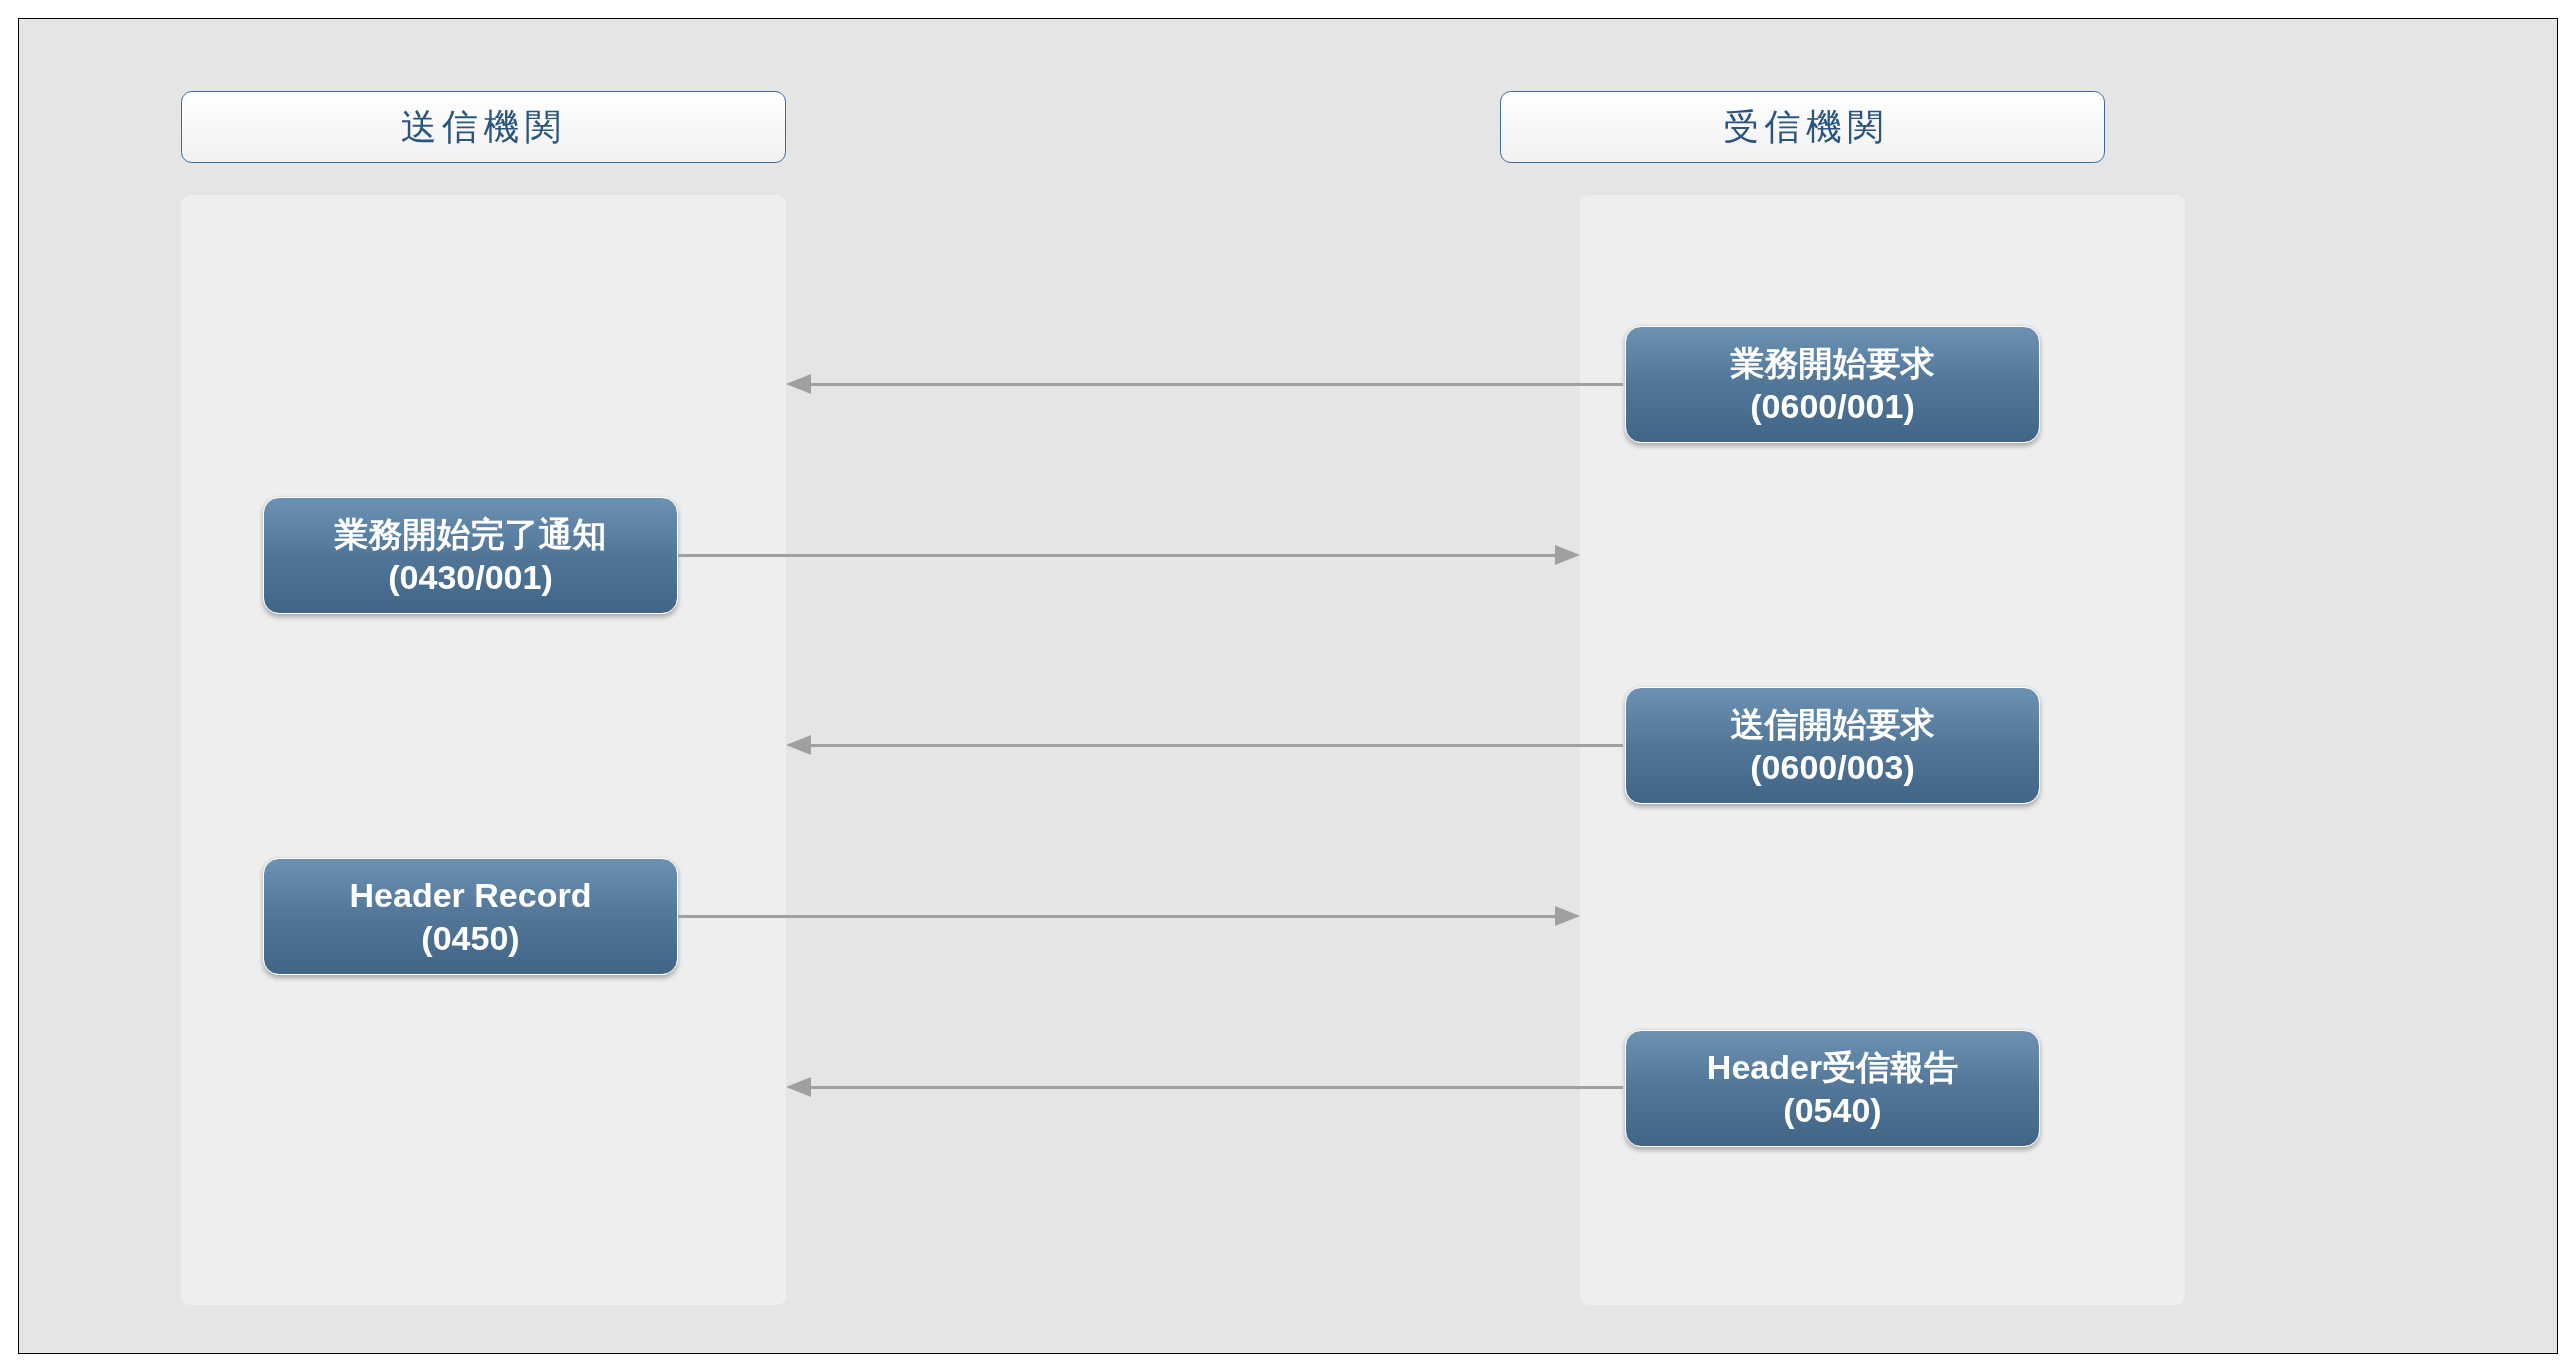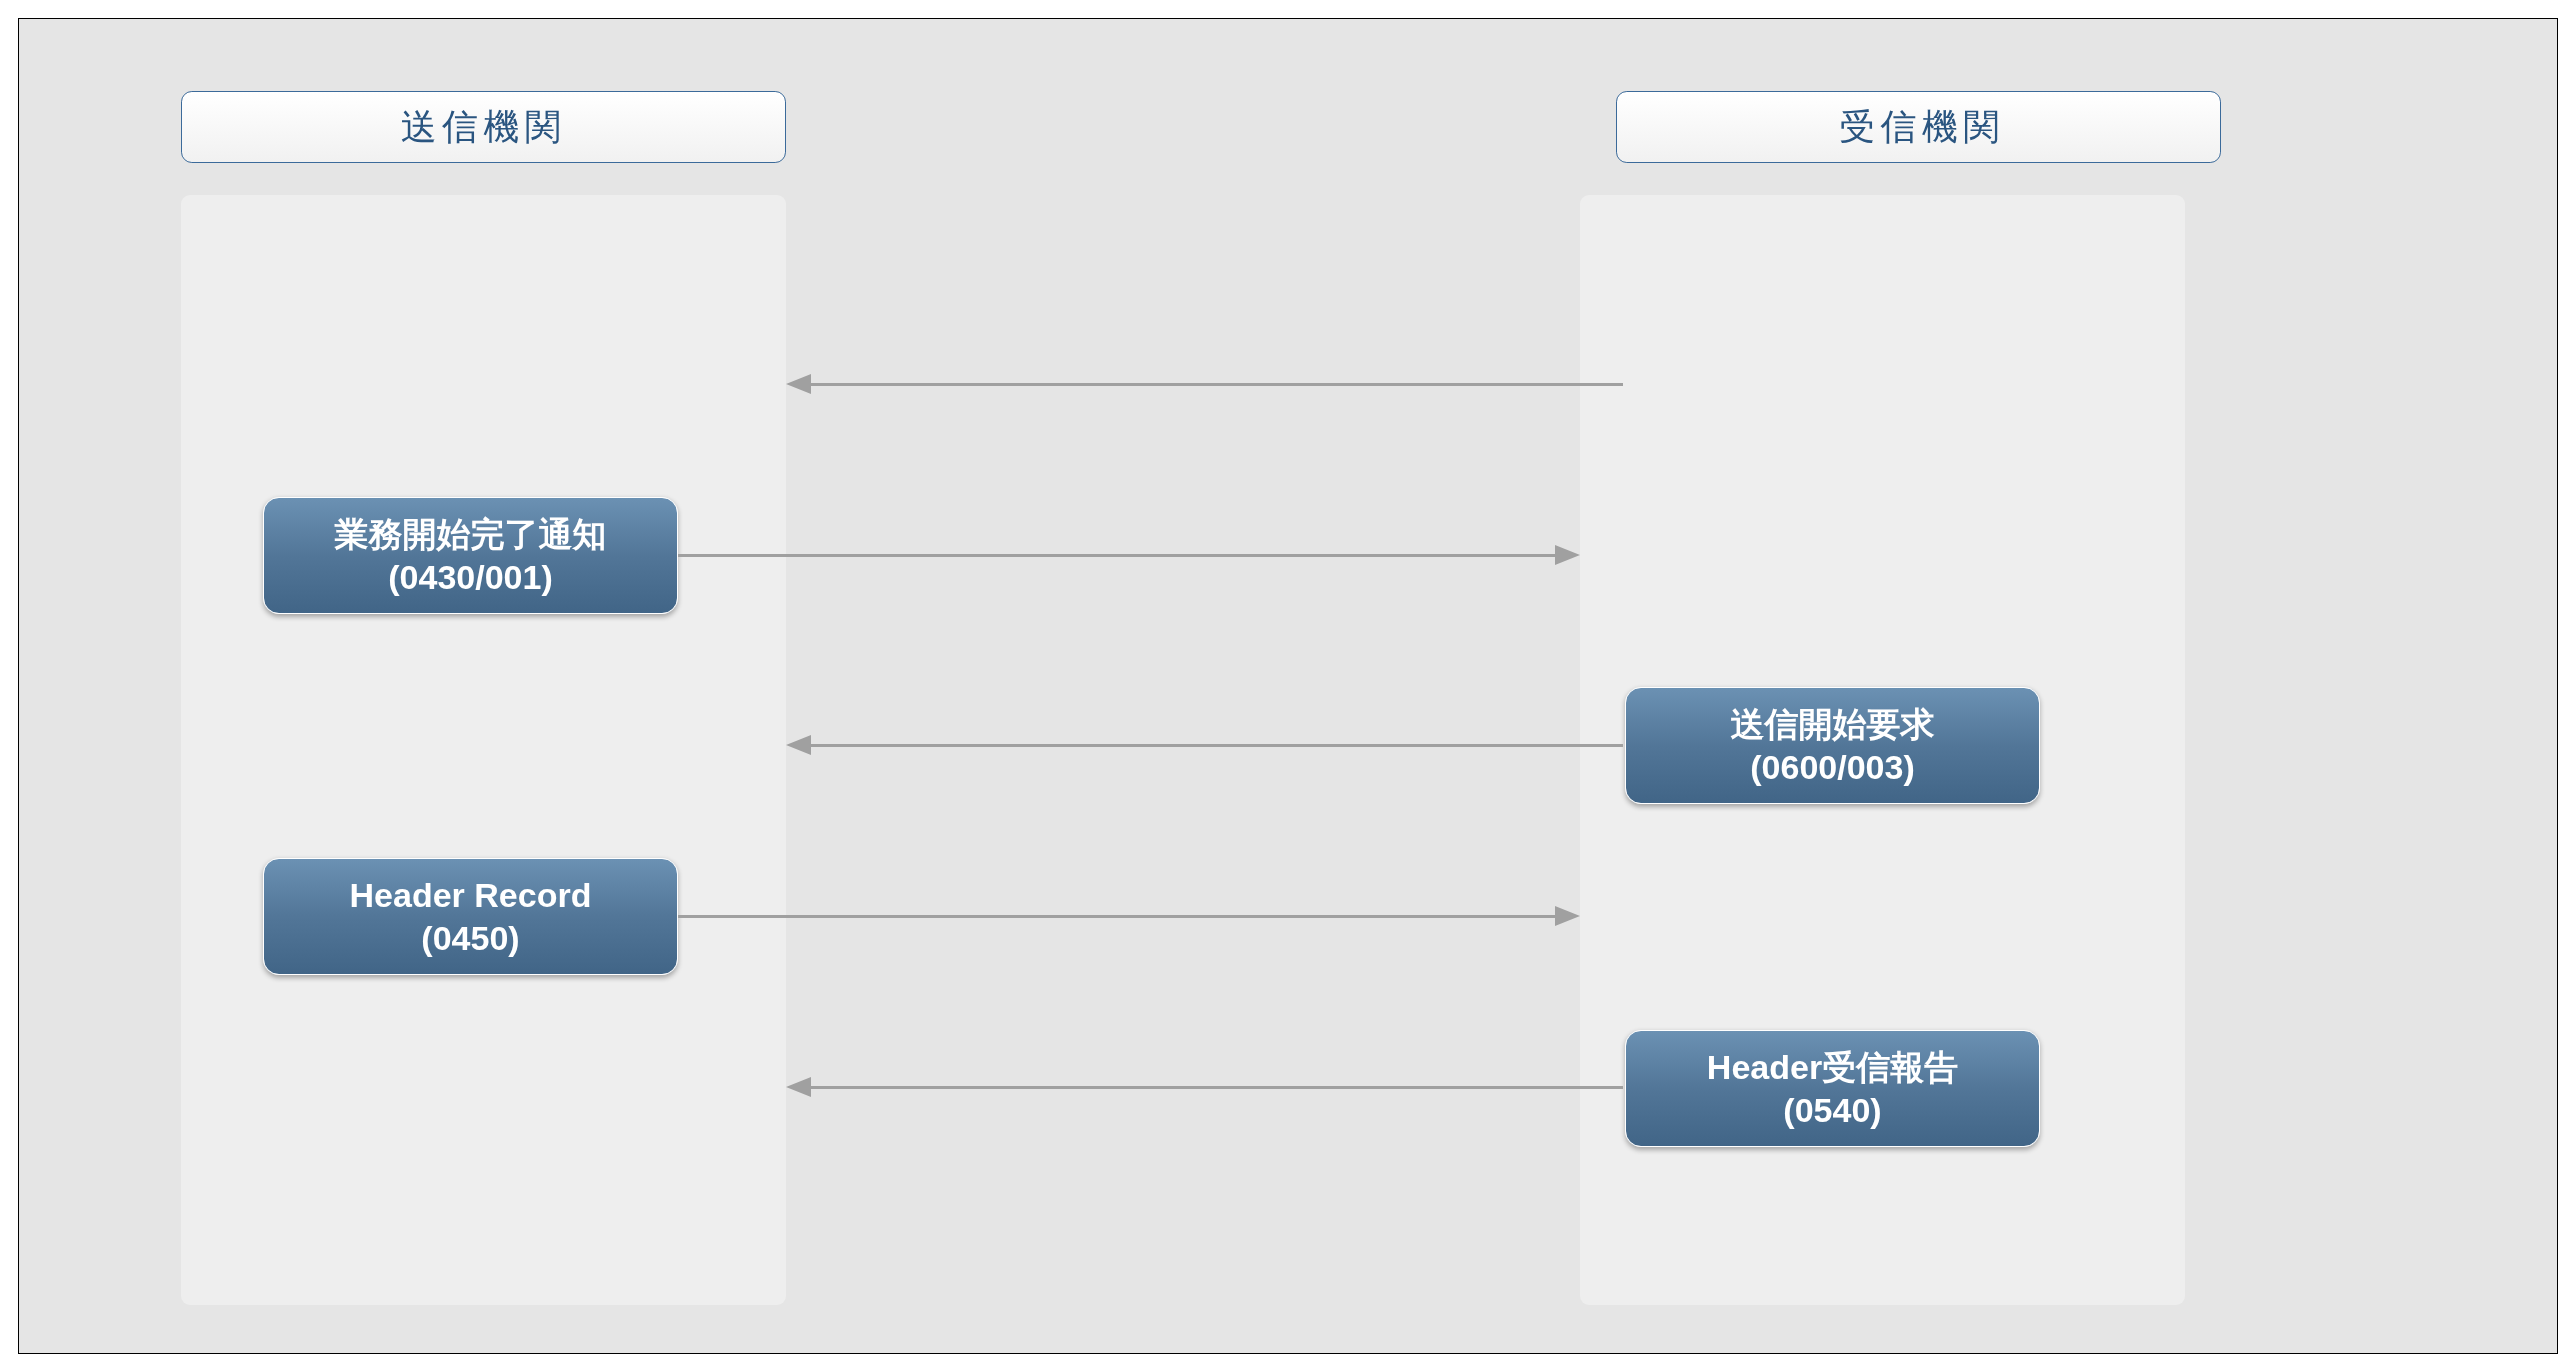--- a/index.html
+++ b/index.html
@@ -81,26 +81,30 @@
 <body>
 
 <div class="frame">
 
   <div class="lifeline-header" style="left:162px; top:72px;">
     <span>送信機関</span>
   </div>
 
   <div class="lifeline-body" style="left:162px; top:176px; height:1110px;"></div>
 
-  <div class="lifeline-header" style="left:1597px; top:72px;padding-left:7px;">
+  <div class="lifeline-header" style="left:1481px; top:72px;padding-left:7px;">
     <span>受信機関</span>
   </div>
 
   <div class="lifeline-body" style="left:1561px; top:176px; height:1110px;"></div>
 
+  <div class="msg-box" style="left:1606px; top:307px;">
+    <span>業務開始要求</span>
+    <span>(0600/001)</span>
+  </div>
   <div class="arrow-line" style="left:792px; top:364px; width:812px;"></div>
   <div class="arrow-head-left" style="left:767px; top:355px;"></div>
 
   <div class="msg-box" style="left:244px; top:478px;">
     <span>業務開始完了通知</span>
     <span>(0430/001)</span>
   </div>
   <div class="arrow-line" style="left:659px; top:535px; width:877px;"></div>
   <div class="arrow-head-right" style="left:1536px; top:526px;"></div>
 

